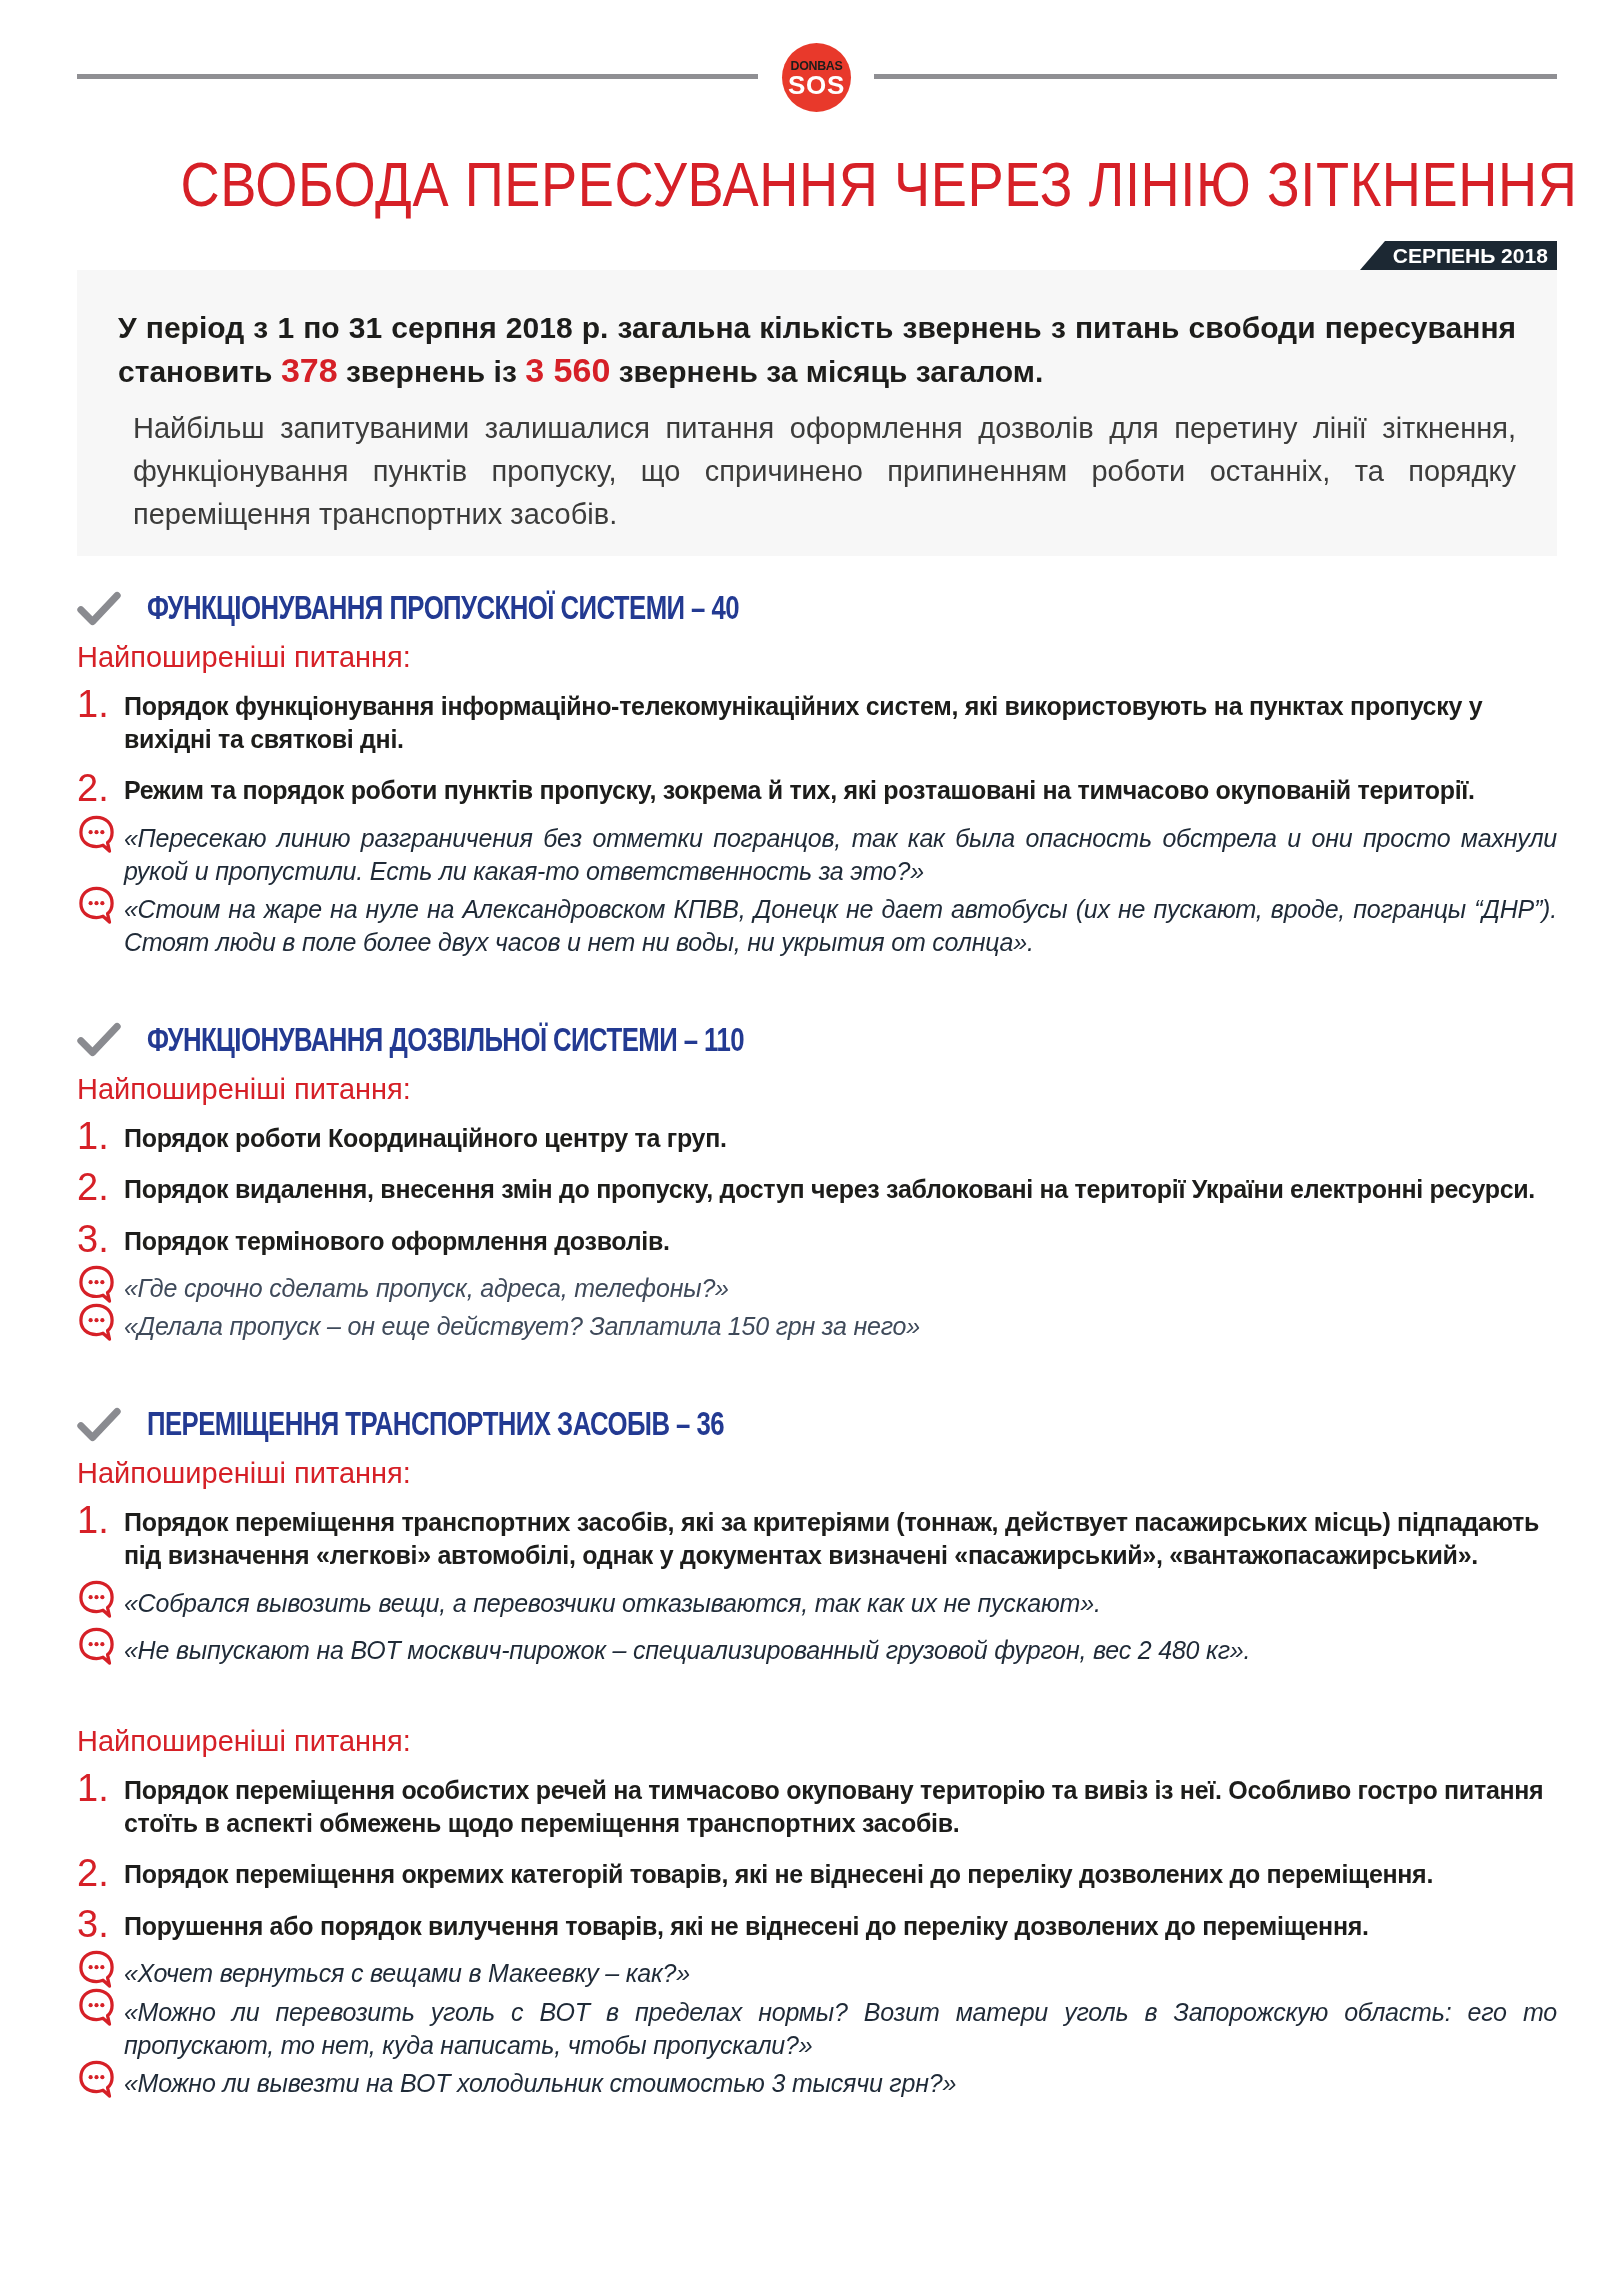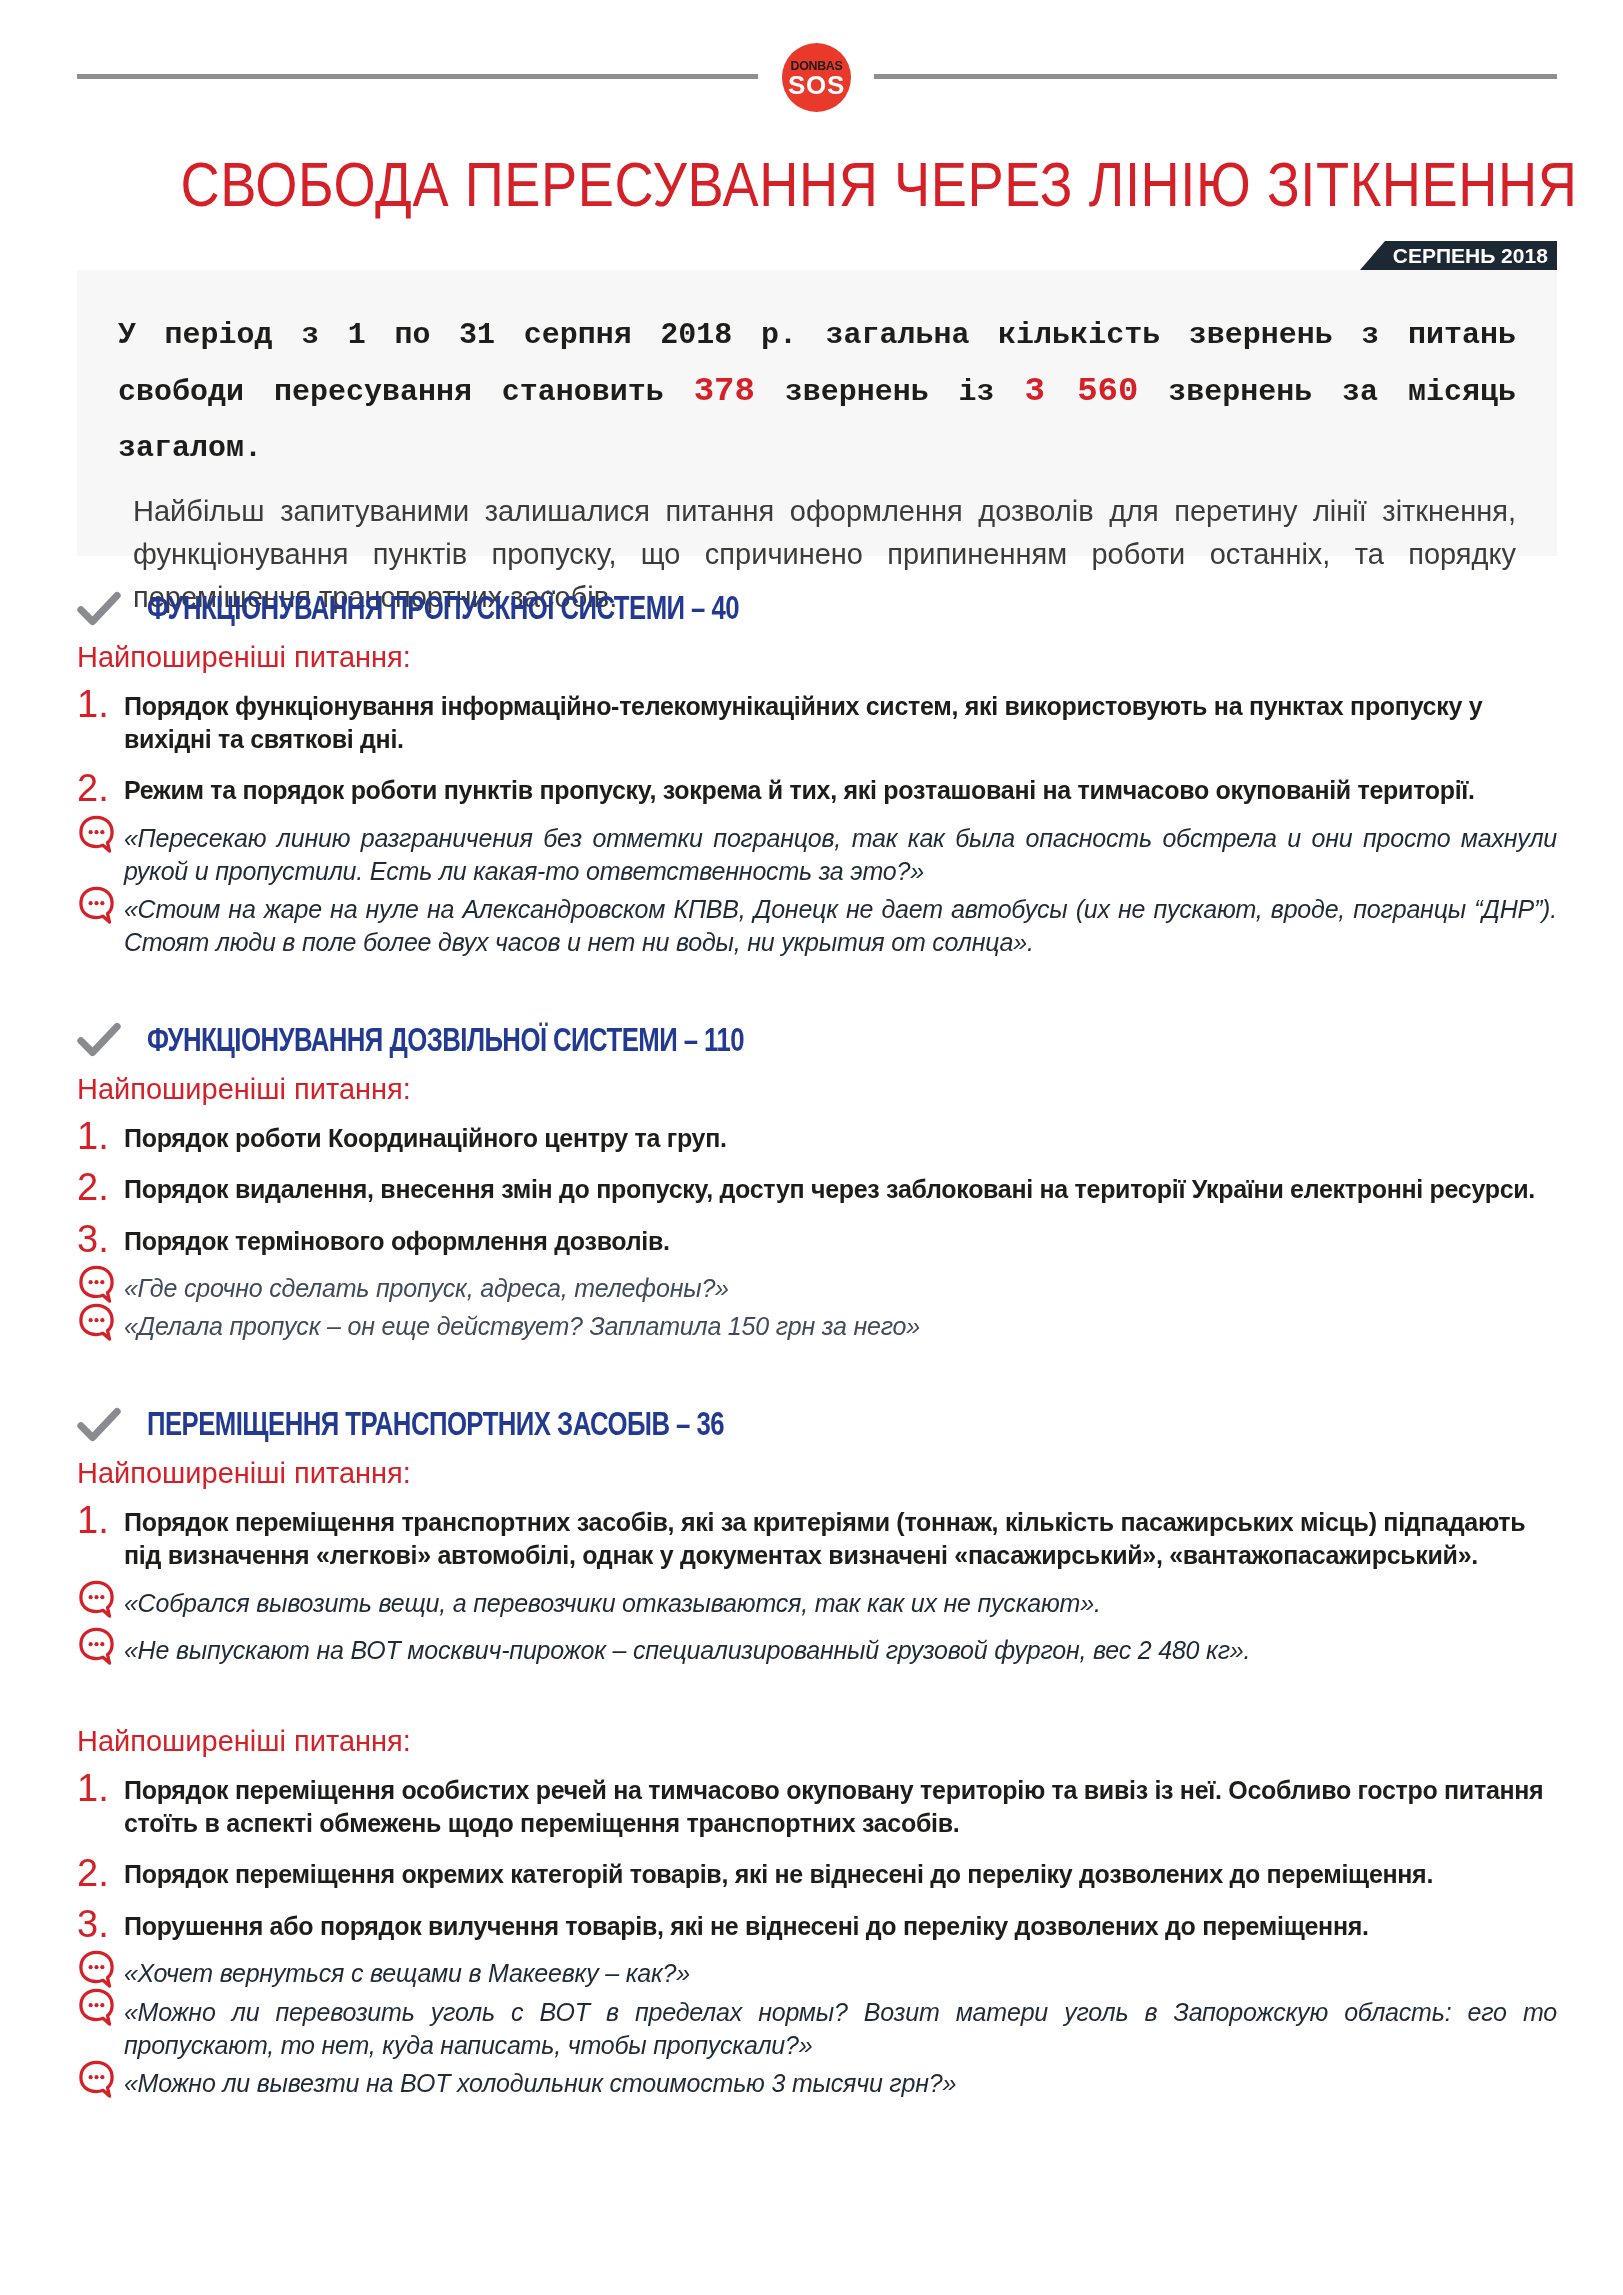--- a/index.html
+++ b/index.html
@@ -14,21 +14,21 @@
   .logo .bottom { font-weight: bold; font-size: 26px; color: #ffffff; line-height: 1; letter-spacing: 0.7px; }
   .title { position: absolute; left: 77px; top: 145px; width: 1480px; text-align: center;
            color: #d62027; font-size: 63px; line-height: 79px; white-space: nowrap;
            transform: scaleX(0.86); transform-origin: center; letter-spacing: 0.7px; }
   .badge { position: absolute; top: 241px; right: 66px; height: 43px; background: #1c2833; color: #ffffff;
            font-weight: bold; font-size: 21px; line-height: 29px; padding: 0 9.2px 0 7.9px; }
   .badge::before { content: ""; position: absolute; left: -25px; top: 0; width: 0; height: 0;
            border-bottom: 29px solid #1c2833; border-left: 25px solid transparent; }
   .intro { position: absolute; left: 77px; top: 270px; width: 1480px; height: 286px; background: #f7f7f7; box-sizing: border-box;
            padding: 37px 41px 0 41px; }
-  .intro .lead { font-weight: bold; font-size: 30px; line-height: 56px; text-align: justify; color: #1d1d1b; font-family: Liberation Mono, monospace; }
+  .intro .lead { font-weight: bold; font-size: 30px; line-height: 42px; text-align: justify; color: #1d1d1b; }
   .intro .lead .hl { color: #d62027; font-size: 34px; }
   .intro .body { margin-top: 14.4px; font-size: 29px; line-height: 43px; text-align: justify; color: #3c3c3b; margin-left: 15px; }
   .sections { position: absolute; left: 77px; top: 582px; width: 1480px; }
   .section { position: relative; }
   .sec-head { display: flex; align-items: center; height: 52px; }
   .check { width: 44px; height: 37px; margin-right: 26px; flex: none; }
   .sec-title { color: #233a92; font-weight: bold; font-size: 33px; letter-spacing: -0.7px; white-space: nowrap;
                transform: scaleX(0.78); transform-origin: left center; font-family: "Liberation Sans", sans-serif; }
   .subhead { color: #d62027; font-size: 29px; line-height: 39px; margin-top: 3.9px; margin-left: 0; }
   .items { margin-top: 9.2px; }
@@ -150,21 +150,21 @@
     <div class="sec-head">
       <svg class="check" viewBox="0 0 68 56">
           <path d="M6 30 L24 48 L62 8" fill="none" stroke="#8a8b90" stroke-width="11" stroke-linecap="round" stroke-linejoin="round"></path>
         </svg>
       <span class="sec-title">ПЕРЕМІЩЕННЯ ТРАНСПОРТНИХ ЗАСОБІВ – 36</span>
     </div>
     <div class="subhead">Найпоширеніші  питання:</div>
     <div class="items">
       <div class="item">
         <span class="num">1.</span>
-        <span class="item-text">Порядок переміщення транспортних засобів, які за критеріями (тоннаж, кількість пасажирських місць)  підпадають під визначення «легкові» автомобілі, однак у документах визначені «пасажирський», «вантажопасажирський».</span>
+        <span class="item-text">Порядок переміщення транспортних засобів, які за критеріями (тоннаж, действует пасажирських місць)  підпадають під визначення «легкові» автомобілі, однак у документах визначені «пасажирський», «вантажопасажирський».</span>
       </div>
     </div>
     <div class="quotes">
       <div class="quote" style="margin-bottom:14.4px;">
         <svg class="qicon" viewBox="0 0 60 62">
             <path d="M30 6 C15 6 6 16 6 29 C6 42 15 51 30 51 C34 51 37 50 40 49 L50 58 L47 45 C52 41 54 36 54 29 C54 16 45 6 30 6 Z" fill="none" stroke="#d62027" stroke-width="5" stroke-linejoin="round"></path>
             <circle cx="21" cy="29" r="3.2" fill="#d62027"></circle>
             <circle cx="30" cy="29" r="3.2" fill="#d62027"></circle>
             <circle cx="39" cy="29" r="3.2" fill="#d62027"></circle>
           </svg>

